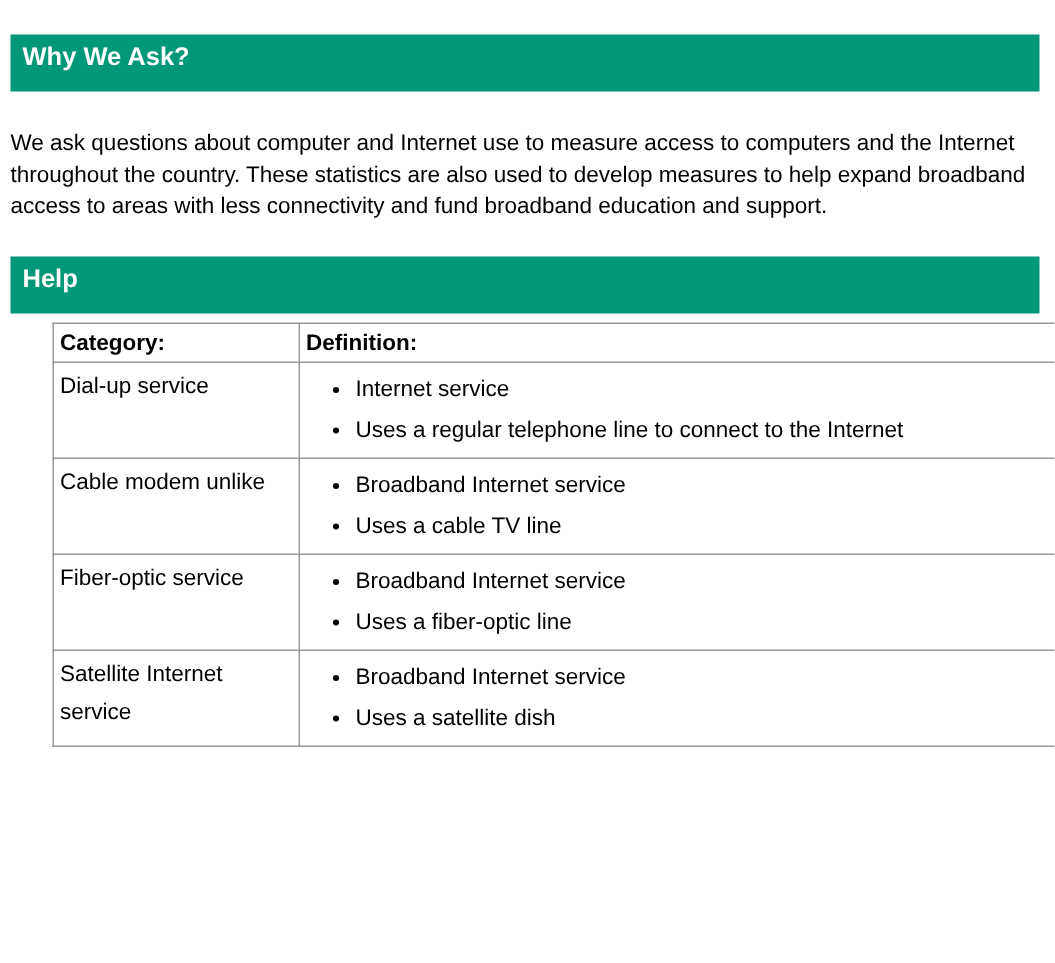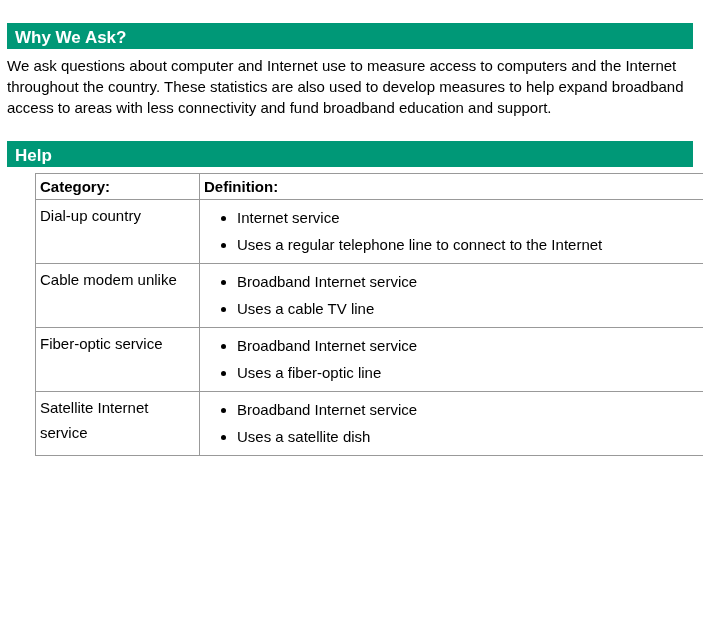--- a/index.html
+++ b/index.html
@@ -19,26 +19,26 @@
     color: #000000;
   }
   .page {
     margin: 7px 10px 0 7px; 
   }
   .section-bar {
     background: var(--bar-color);
     color: #ffffff;
     font-size: 17px;
     font-weight: bold;
-    padding: 5px 8px 2px 8px;
+    padding: 5px 8px 14px 8px;
     line-height: 19px;
     margin-top: 23px;
   }
   .intro {
-    margin: 6px 0 17px 0;
+    margin: 24px 0 17px 0;
     line-height: 21px;
     letter-spacing: 0px;
   }
   .help-table {
     border-collapse: collapse;
     width: 100%;
     margin-top: 6px;
     table-layout: fixed;
     margin-left: 28px;
   }
@@ -80,21 +80,21 @@
 
   <table class="help-table">
     <thead>
       <tr>
         <th class="col-category">Category:</th>
         <th>Definition:</th>
       </tr>
     </thead>
     <tbody id="table-body">
         <tr>
-          <td class="cat-cell">Dial-up country</td>
+          <td class="cat-cell">Dial-up service</td>
           <td class="def-cell">
             <ul>
               <li>Internet service</li>
               <li>Uses a regular telephone line to connect to the Internet</li>
             </ul>
           </td>
         </tr>
         <tr>
           <td class="cat-cell">Cable modem unlike</td>
           <td class="def-cell">

